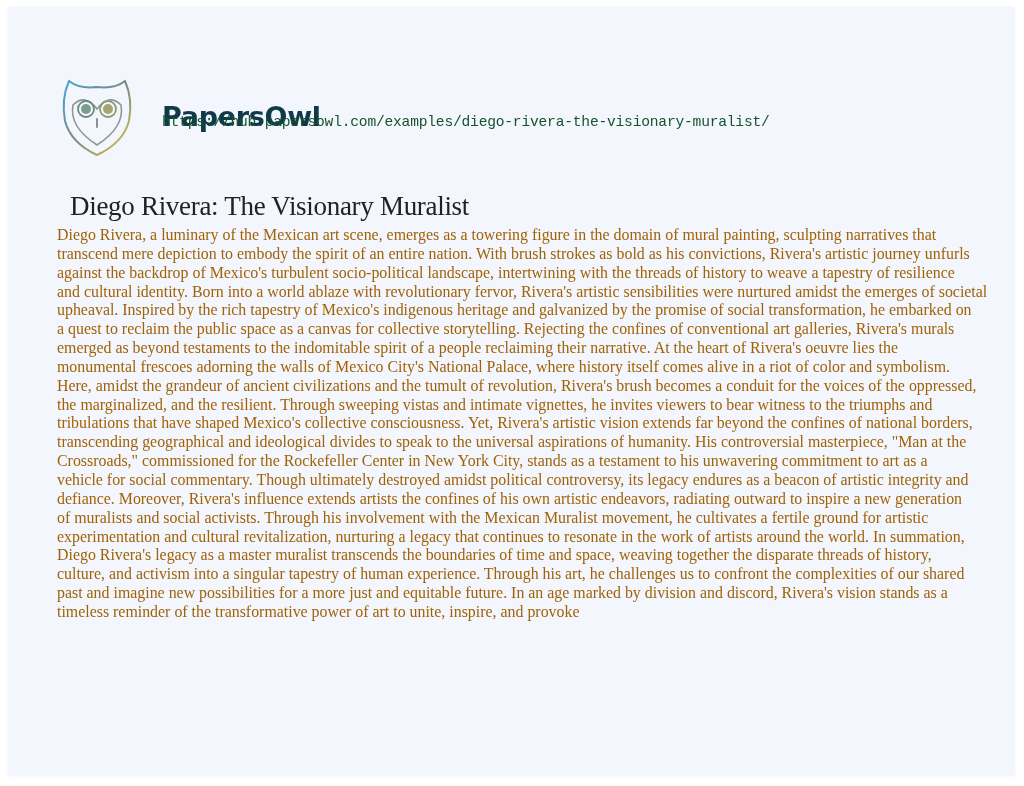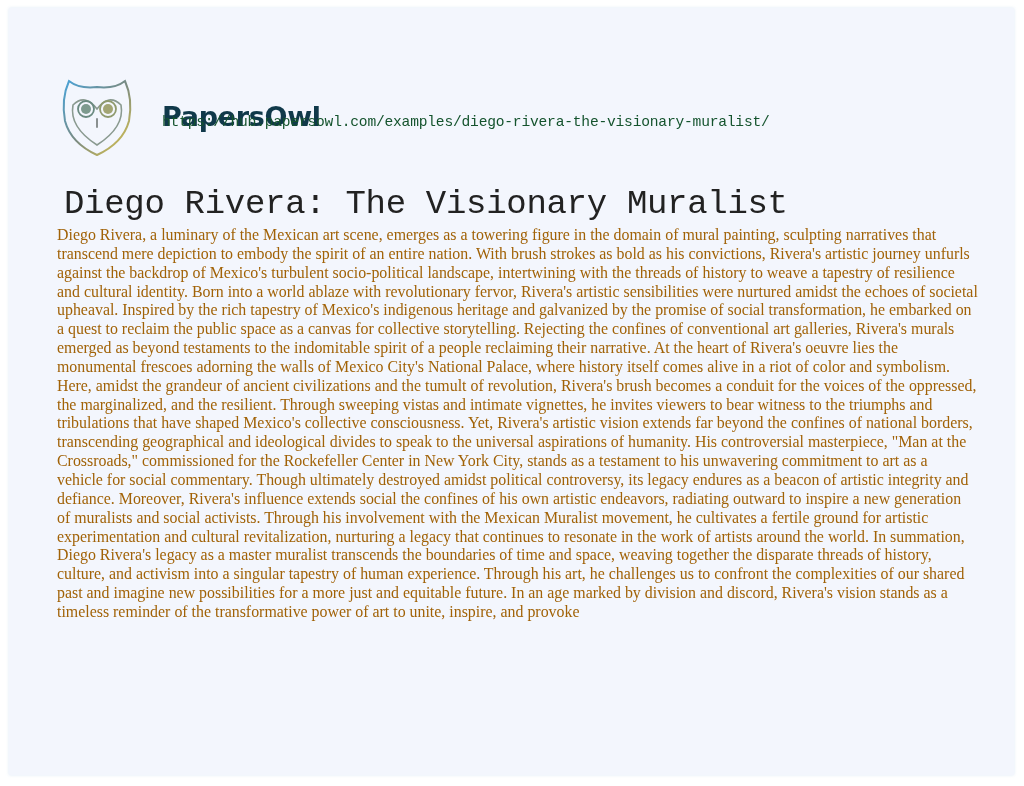--- a/index.html
+++ b/index.html
@@ -21,23 +21,23 @@
     font-family: "DejaVu Sans", sans-serif; font-weight: bold;
     font-size: 27px; color: #10394a; letter-spacing: -0.3px; margin-top: 31px;
   }
   .url {
     position: absolute; left: 153px; top: 106px;
     font-family: Liberation Mono, monospace;
     font-size: 14.6px; color: #14532d; letter-spacing: -0.2px;
     text-decoration: none;
   }
   .title {
-    position: absolute; left: 47px; top: 169px; margin: 8px;
-    font-family: Liberation Mono, monospace; font-weight: normal;
-    font-size: 34px; color: #222222; letter-spacing: -0.3px;
+    position: absolute; left: 47px; top: 169px; margin: 14px;
+    font-family: Liberation Serif, serif; font-weight: normal;
+    font-size: 27px; color: #222222; letter-spacing: -0.3px;
     white-space: nowrap;
   }
   .body-text {
     position: absolute; left: 48px; top: 218px; width: 940px; margin: 0;
     font-family: Liberation Serif, serif;
     font-size: 15.9px; line-height: 18.85px; color: #a16207;
   }
   .body-text span { display: block; white-space: nowrap; }
 </style>
 </head>
@@ -66,32 +66,32 @@
 
   <div class="brand">PapersOwl</div>
   <a class="url" title="https://hub.papersowl.com/examples/diego-rivera-the-visionary-muralist/">https://hub.papersowl.com/examples/diego-rivera-the-visionary-muralist/</a>
 
   <h1 class="title">Diego Rivera: The Visionary Muralist</h1>
 
   <div class="body-text">
     <span>Diego Rivera, a luminary of the Mexican art scene, emerges as a towering figure in the domain of mural painting, sculpting narratives that</span>
     <span>transcend mere depiction to embody the spirit of an entire nation. With brush strokes as bold as his convictions, Rivera's artistic journey unfurls</span>
     <span>against the backdrop of Mexico's turbulent socio-political landscape, intertwining with the threads of history to weave a tapestry of resilience</span>
-    <span>and cultural identity. Born into a world ablaze with revolutionary fervor, Rivera's artistic sensibilities were nurtured amidst the echoes of societal</span>
+    <span>and cultural identity. Born into a world ablaze with revolutionary fervor, Rivera's artistic sensibilities were nurtured amidst the emerges of societal</span>
     <span>upheaval. Inspired by the rich tapestry of Mexico's indigenous heritage and galvanized by the promise of social transformation, he embarked on</span>
     <span>a quest to reclaim the public space as a canvas for collective storytelling. Rejecting the confines of conventional art galleries, Rivera's murals</span>
     <span>emerged as beyond testaments to the indomitable spirit of a people reclaiming their narrative. At the heart of Rivera's oeuvre lies the</span>
     <span>monumental frescoes adorning the walls of Mexico City's National Palace, where history itself comes alive in a riot of color and symbolism.</span>
     <span>Here, amidst the grandeur of ancient civilizations and the tumult of revolution, Rivera's brush becomes a conduit for the voices of the oppressed,</span>
     <span>the marginalized, and the resilient. Through sweeping vistas and intimate vignettes, he invites viewers to bear witness to the triumphs and</span>
     <span>tribulations that have shaped Mexico's collective consciousness. Yet, Rivera's artistic vision extends far beyond the confines of national borders,</span>
     <span>transcending geographical and ideological divides to speak to the universal aspirations of humanity. His controversial masterpiece, "Man at the</span>
     <span>Crossroads," commissioned for the Rockefeller Center in New York City, stands as a testament to his unwavering commitment to art as a</span>
     <span>vehicle for social commentary. Though ultimately destroyed amidst political controversy, its legacy endures as a beacon of artistic integrity and</span>
-    <span>defiance. Moreover, Rivera's influence extends social the confines of his own artistic endeavors, radiating outward to inspire a new generation</span>
+    <span>defiance. Moreover, Rivera's influence extends artists the confines of his own artistic endeavors, radiating outward to inspire a new generation</span>
     <span>of muralists and social activists. Through his involvement with the Mexican Muralist movement, he cultivates a fertile ground for artistic</span>
     <span>experimentation and cultural revitalization, nurturing a legacy that continues to resonate in the work of artists around the world. In summation,</span>
     <span>Diego Rivera's legacy as a master muralist transcends the boundaries of time and space, weaving together the disparate threads of history,</span>
     <span>culture, and activism into a singular tapestry of human experience. Through his art, he challenges us to confront the complexities of our shared</span>
     <span>past and imagine new possibilities for a more just and equitable future. In an age marked by division and discord, Rivera's vision stands as a</span>
     <span>timeless reminder of the transformative power of art to unite, inspire, and provoke</span>
   </div>
 
 </div>
 

